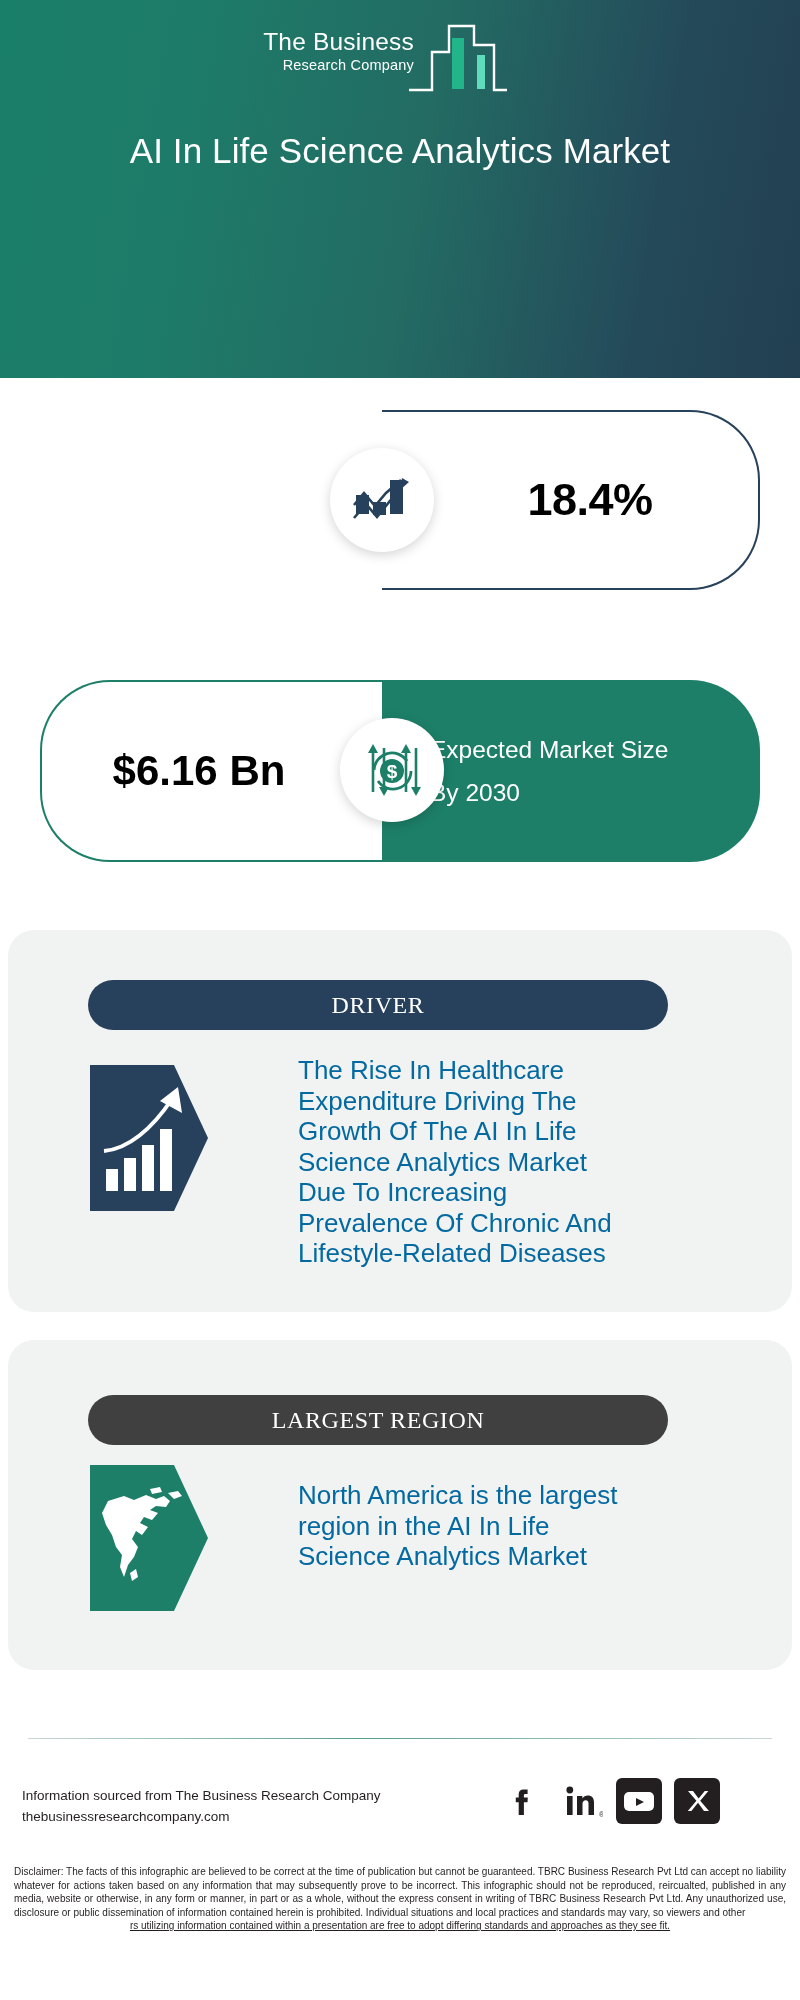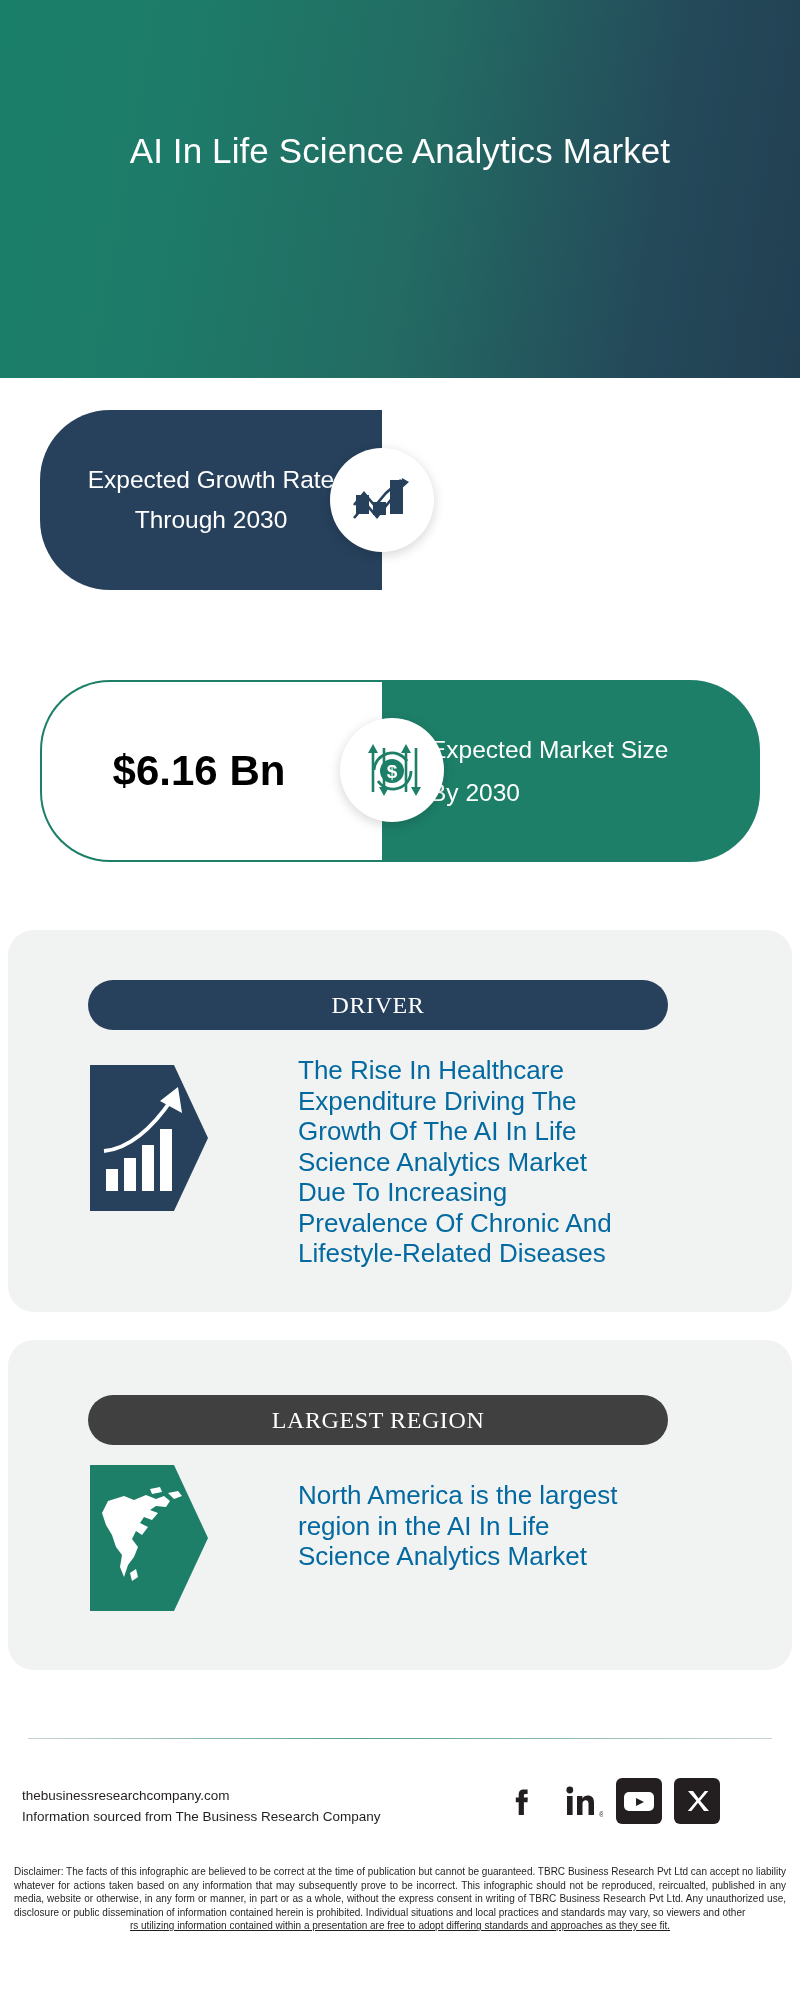--- a/index.html
+++ b/index.html
@@ -152,27 +152,39 @@
     position:absolute; left:14px; top:1865px; width:772px;
     color:#231f20; font-size:10px; line-height:13.6px; text-align:justify;
   }
   .disclaimer .last { display:block; text-align:center;text-decoration:underline; }
 </style>
 </head>
 <body>
 
 <div class="header">
 
+  <div class="logo-wrap">
+    <div class="logo-text">
+      <div class="logo-line1">The Business</div>
+      <div class="logo-line2">Research Company</div>
+    </div>
+    <svg class="logo-chart" viewBox="0 0 100 72">
+
+      <path d="M1 68 H24 V30 H41 V4 H66 V23 H86 V68 H99" fill="none" stroke="#ffffff" stroke-width="2.4"></path>
+      <rect x="44" y="16" width="12" height="51" fill="#22b58a"></rect>
+      <rect x="69" y="33" width="8" height="34" fill="#5fdcbb"></rect>
+    </svg>
+  </div>
 
   <div class="hero-title">AI In Life Science Analytics Market</div>
 </div>
 
 <div class="card-growth">
-  <div class="cg-left">
-    <div class="cg-left-label">Expected Growth Rate Through 2030</div>
+  <div class="cg-right">
+    <div class="cg-value">18.4%</div>
   </div>
   <div class="circle-badge cg-badge">
     <svg width="58" height="54" viewBox="0 0 58 54">
       <rect x="3" y="22" width="13" height="19" fill="#27415c"></rect>
       <rect x="20" y="29" width="13" height="13" fill="#27415c"></rect>
       <rect x="37" y="7" width="13" height="34" fill="#27415c"></rect>
       <polyline points="1,32 11,20 22,33 33,20 48,7" fill="none" stroke="#27415c" stroke-width="2.6"></polyline>
       <polyline points="1,45 13,31 24,44 49,13" fill="none" stroke="#27415c" stroke-width="2.6"></polyline>
       <polygon points="49,5 56,9 47,17" fill="#27415c"></polygon>
     </svg>
@@ -232,22 +244,22 @@
       <path d="M60 24 L70 22 L72 27 L62 29 Z"></path>
       <path d="M40 108 L46 104 L48 112 L42 116 Z"></path>
     </g>
   </svg>
 </div>
 <div class="body-text bt-region">North America is the largest region in the AI In Life Science Analytics Market</div>
 
 <div class="footer-rule"></div>
 
 <div class="src-text">
+  <div>Information sourced from The Business Research Company</div>
   <div>thebusinessresearchcompany.com</div>
-  <div>Information sourced from The Business Research Company</div>
 </div>
 
 <div class="socials">
   <div class="soc soc-fb">
     <svg width="44" height="44" viewBox="0 0 44 44">
       <rect width="44" height="44" rx="5" fill="#ffffff"></rect>
       <path d="M26.5 23.2h-3.6V36h-5.2V23.2h-2.9v-4.6h2.9v-3.1c0-3.2 1.5-5.1 5.4-5.1h3.5v4.6h-2.2c-1.2 0-1.5.5-1.5 1.6v2h3.9z" fill="#231f20"></path>
     </svg>
   </div>
   <div class="soc soc-li">

